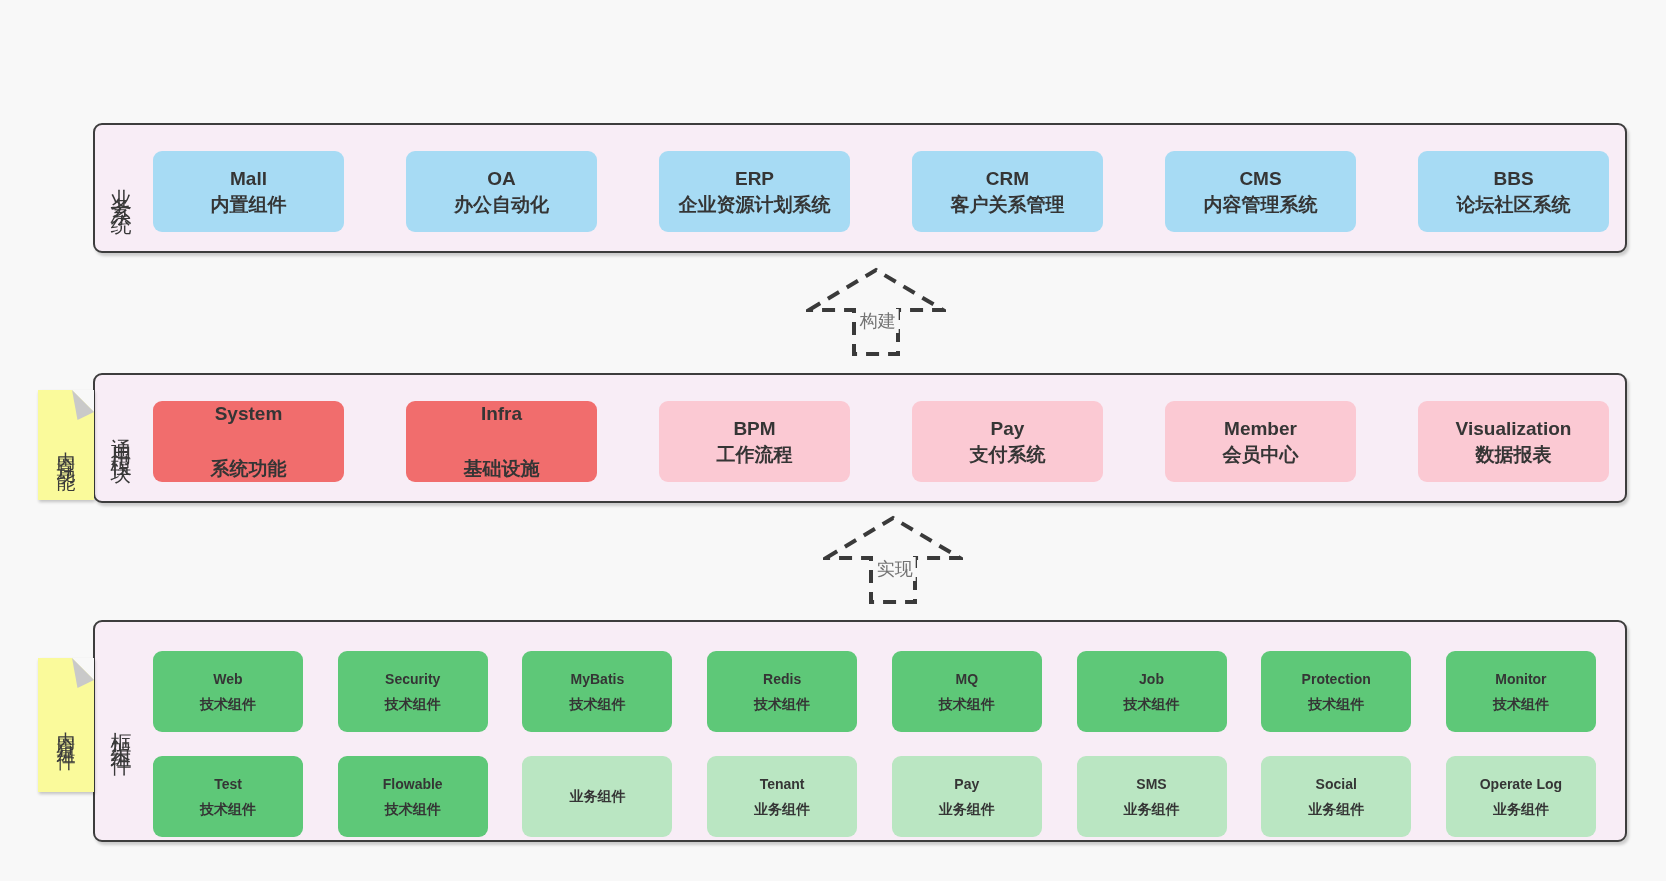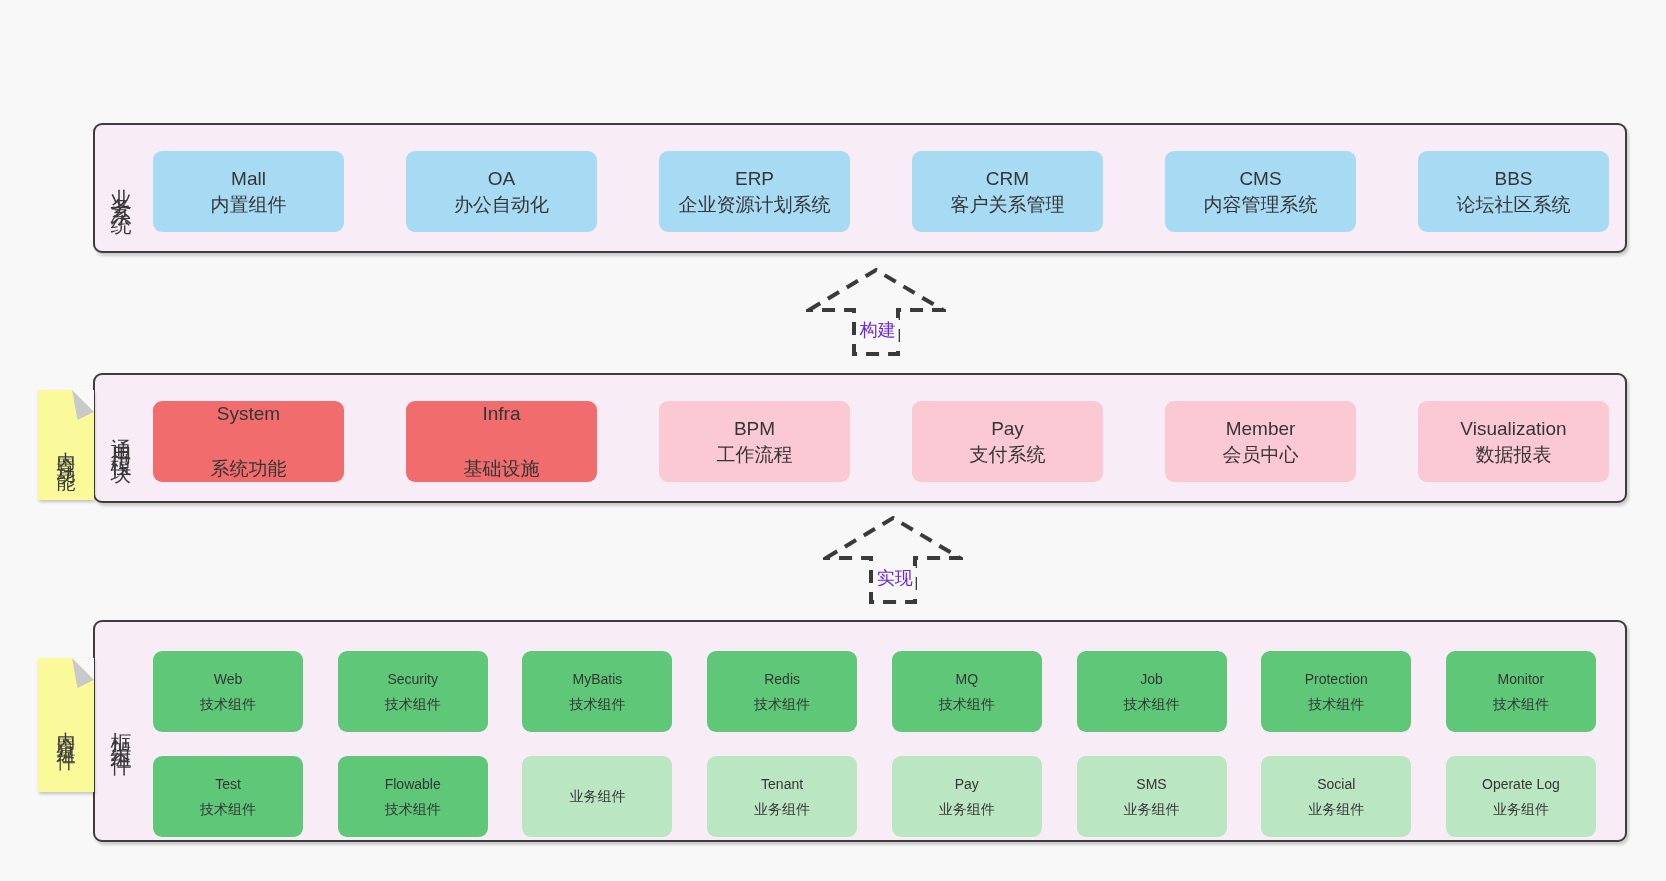--- a/index.html
+++ b/index.html
@@ -31,21 +31,21 @@
   }
   .band-business .row,.band-modules .row{top:26px;}
   .band-framework .row{right:29px;}
   .row-f1{top:18px;}
   .row-f2{top:123px;}
 
   .box{
     height:81px;border-radius:9px;
     display:flex;flex-direction:column;justify-content:center;align-items:center;
     text-align:center;padding:0 12px;box-sizing:border-box;
-    font-size:19px;line-height:26px;color:#353535;
+    font-size:19px;line-height:26px;color:#353535;font-weight:bold;
   }
   .box-wide{width:191px;}
   .box-narrow{width:150px;font-size:14px;line-height:25px;margin-top:11px;}
   .blue{background:#a7dbf4;}
   .red{background:#f16d6d;justify-content:space-between;}
   .pink{background:#fbc9d3;}
   .green{background:#5ec878;}
   .lightgreen{background:#bae6c2;}
 
   
@@ -72,22 +72,22 @@
     clip-path:polygon(0 0,100% 73%,25% 100%);
   }
 
   
   .arrow{position:absolute;width:140px;height:92px;}
   .arrow-build{left:806px;top:265px;}
   .arrow-implement{left:823px;top:513px;}
   .arrow svg{display:block;width:140px;height:92px;}
   .arrow path{fill:none;stroke:#3a3a3a;stroke-width:4;stroke-dasharray:13 9;}
   .arrow-label{
-    position:absolute;top:53px;left:50%;transform:translateX(-46%);
-    background:#f8f8f8;padding:0 3px;font-size:18px;color:#6d28d9;white-space:nowrap;
+    position:absolute;top:44px;left:50%;transform:translateX(-46%);
+    background:#f8f8f8;padding:0 3px;font-size:18px;color:#737373;white-space:nowrap;
   }
 </style>
 </head>
 <body>
 
 <div class="canvas">
 
   <section class="band band-business">
     <div class="v-label">业务系统</div>
     <div class="row">

